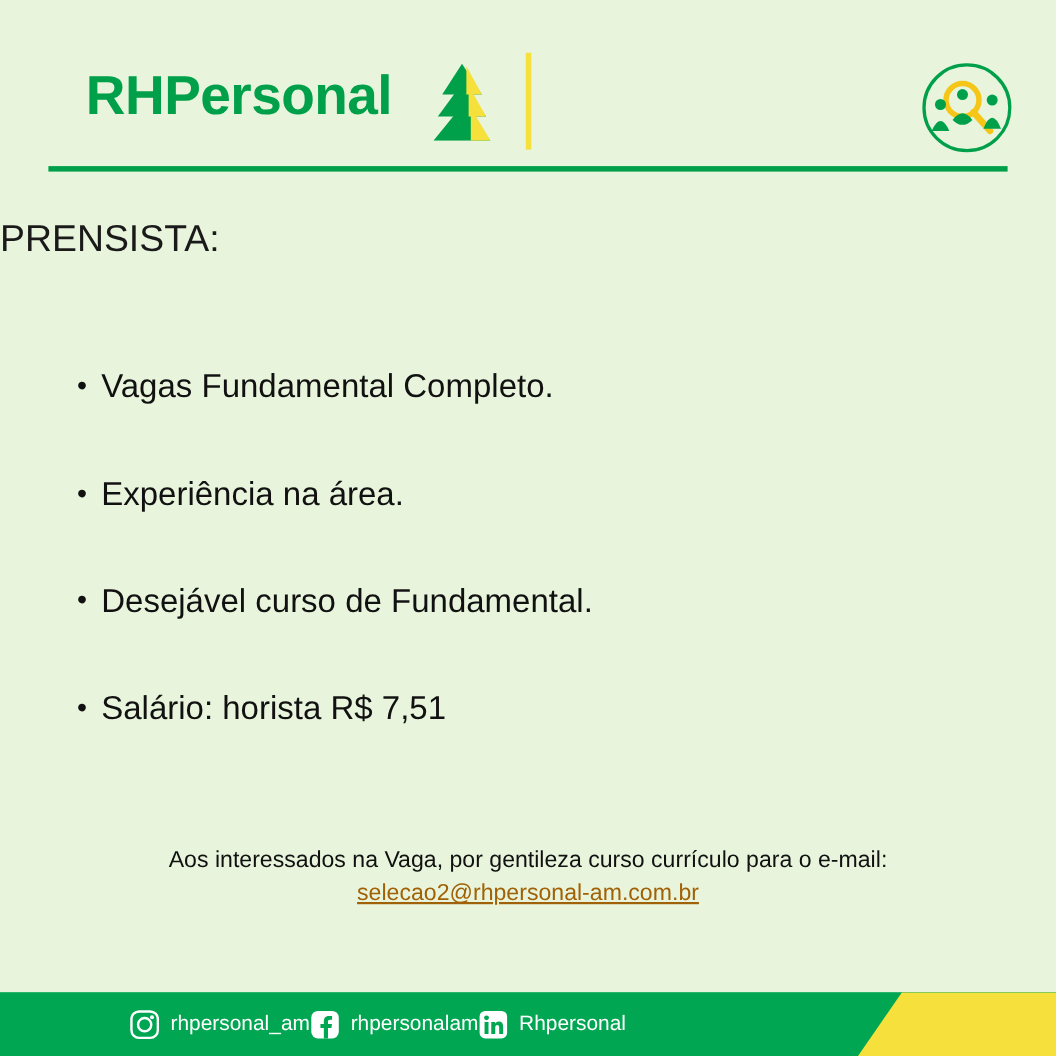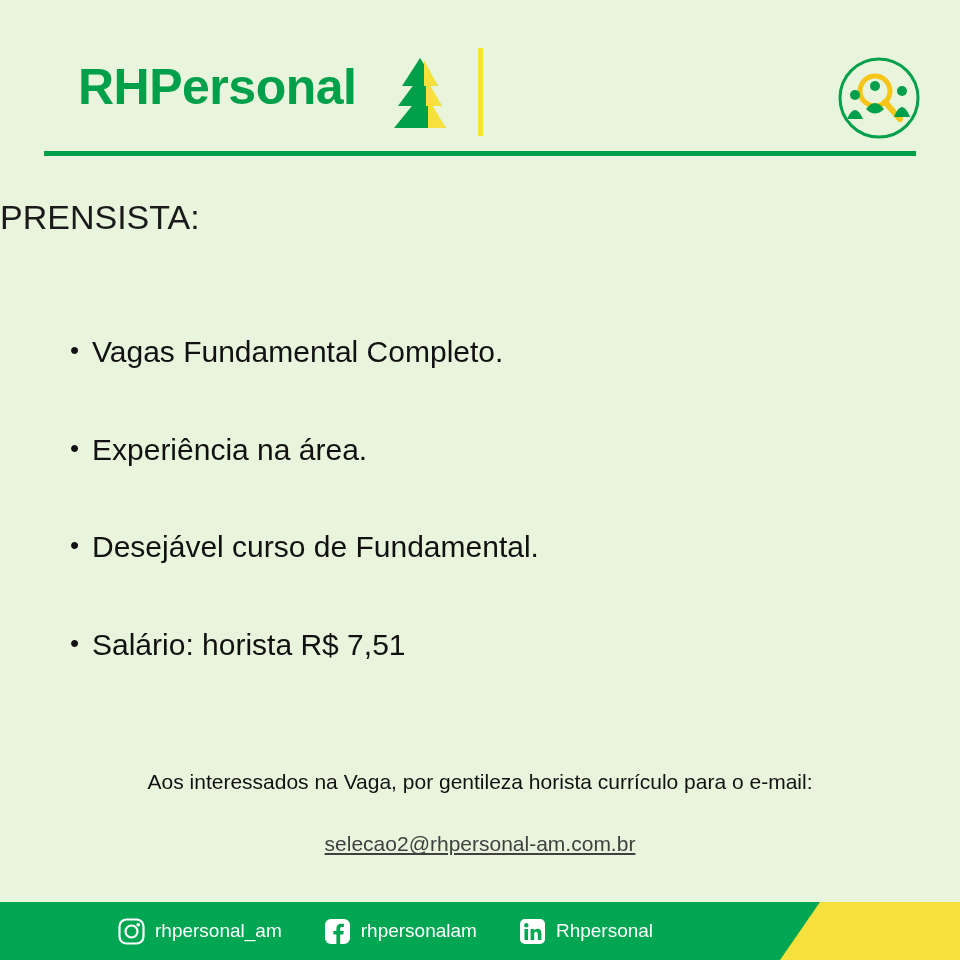--- a/index.html
+++ b/index.html
@@ -121,23 +121,22 @@
     position: absolute;
     left: 110px;
     top: 767px;
     width: 740px;
     text-align: center;
     font-size: 21px;
     color: #111111;
     line-height: 1.45;
   }
   .contact-email {
-    color: #404040;
+    color: #a16207;
     display: inline-block;
-    margin-top: 32px;
   }
   .contact-end {
     display: block;
     margin-top: 1px;
   }
 
   
   .footer {
     position: absolute;
     left: 0;
@@ -155,21 +154,20 @@
     background: #f5e03c;
     clip-path: polygon(40px 0, 180px 0, 180px 58px, 0 58px);
   }
   .socials {
     position: absolute;
     left: 118px;
     bottom: 0;
     height: 58px;
     display: flex;
     align-items: center;
-    gap: 42px;
   }
   .social {
     display: flex;
     align-items: center;
     gap: 10px;
     color: #ffffff;
     font-size: 19px;
     white-space: nowrap;
   }
   .social-icon {
@@ -233,21 +231,21 @@
       <span class="bullet-dot">•</span>
       <span class="bullet-text">Desejável curso de Fundamental.</span>
     </div>
     <div class="bullet-row">
       <span class="bullet-dot">•</span>
       <span class="bullet-text">Salário: horista R$ 7,51</span>
     </div>
   </div>
 
   <div class="contact">
-    <span>Aos interessados na Vaga, por gentileza horista currículo para o e-mail:</span>
+    <span>Aos interessados na Vaga, por gentileza curso currículo para o e-mail:</span>
     <br>
     <a class="contact-email" href="#">selecao2@rhpersonal-am.com.br</a>
   </div>
 
   <div class="footer">
     <div class="footer-yellow"></div>
     <div class="socials">
 
       <div class="social">
         <span class="social-icon">

